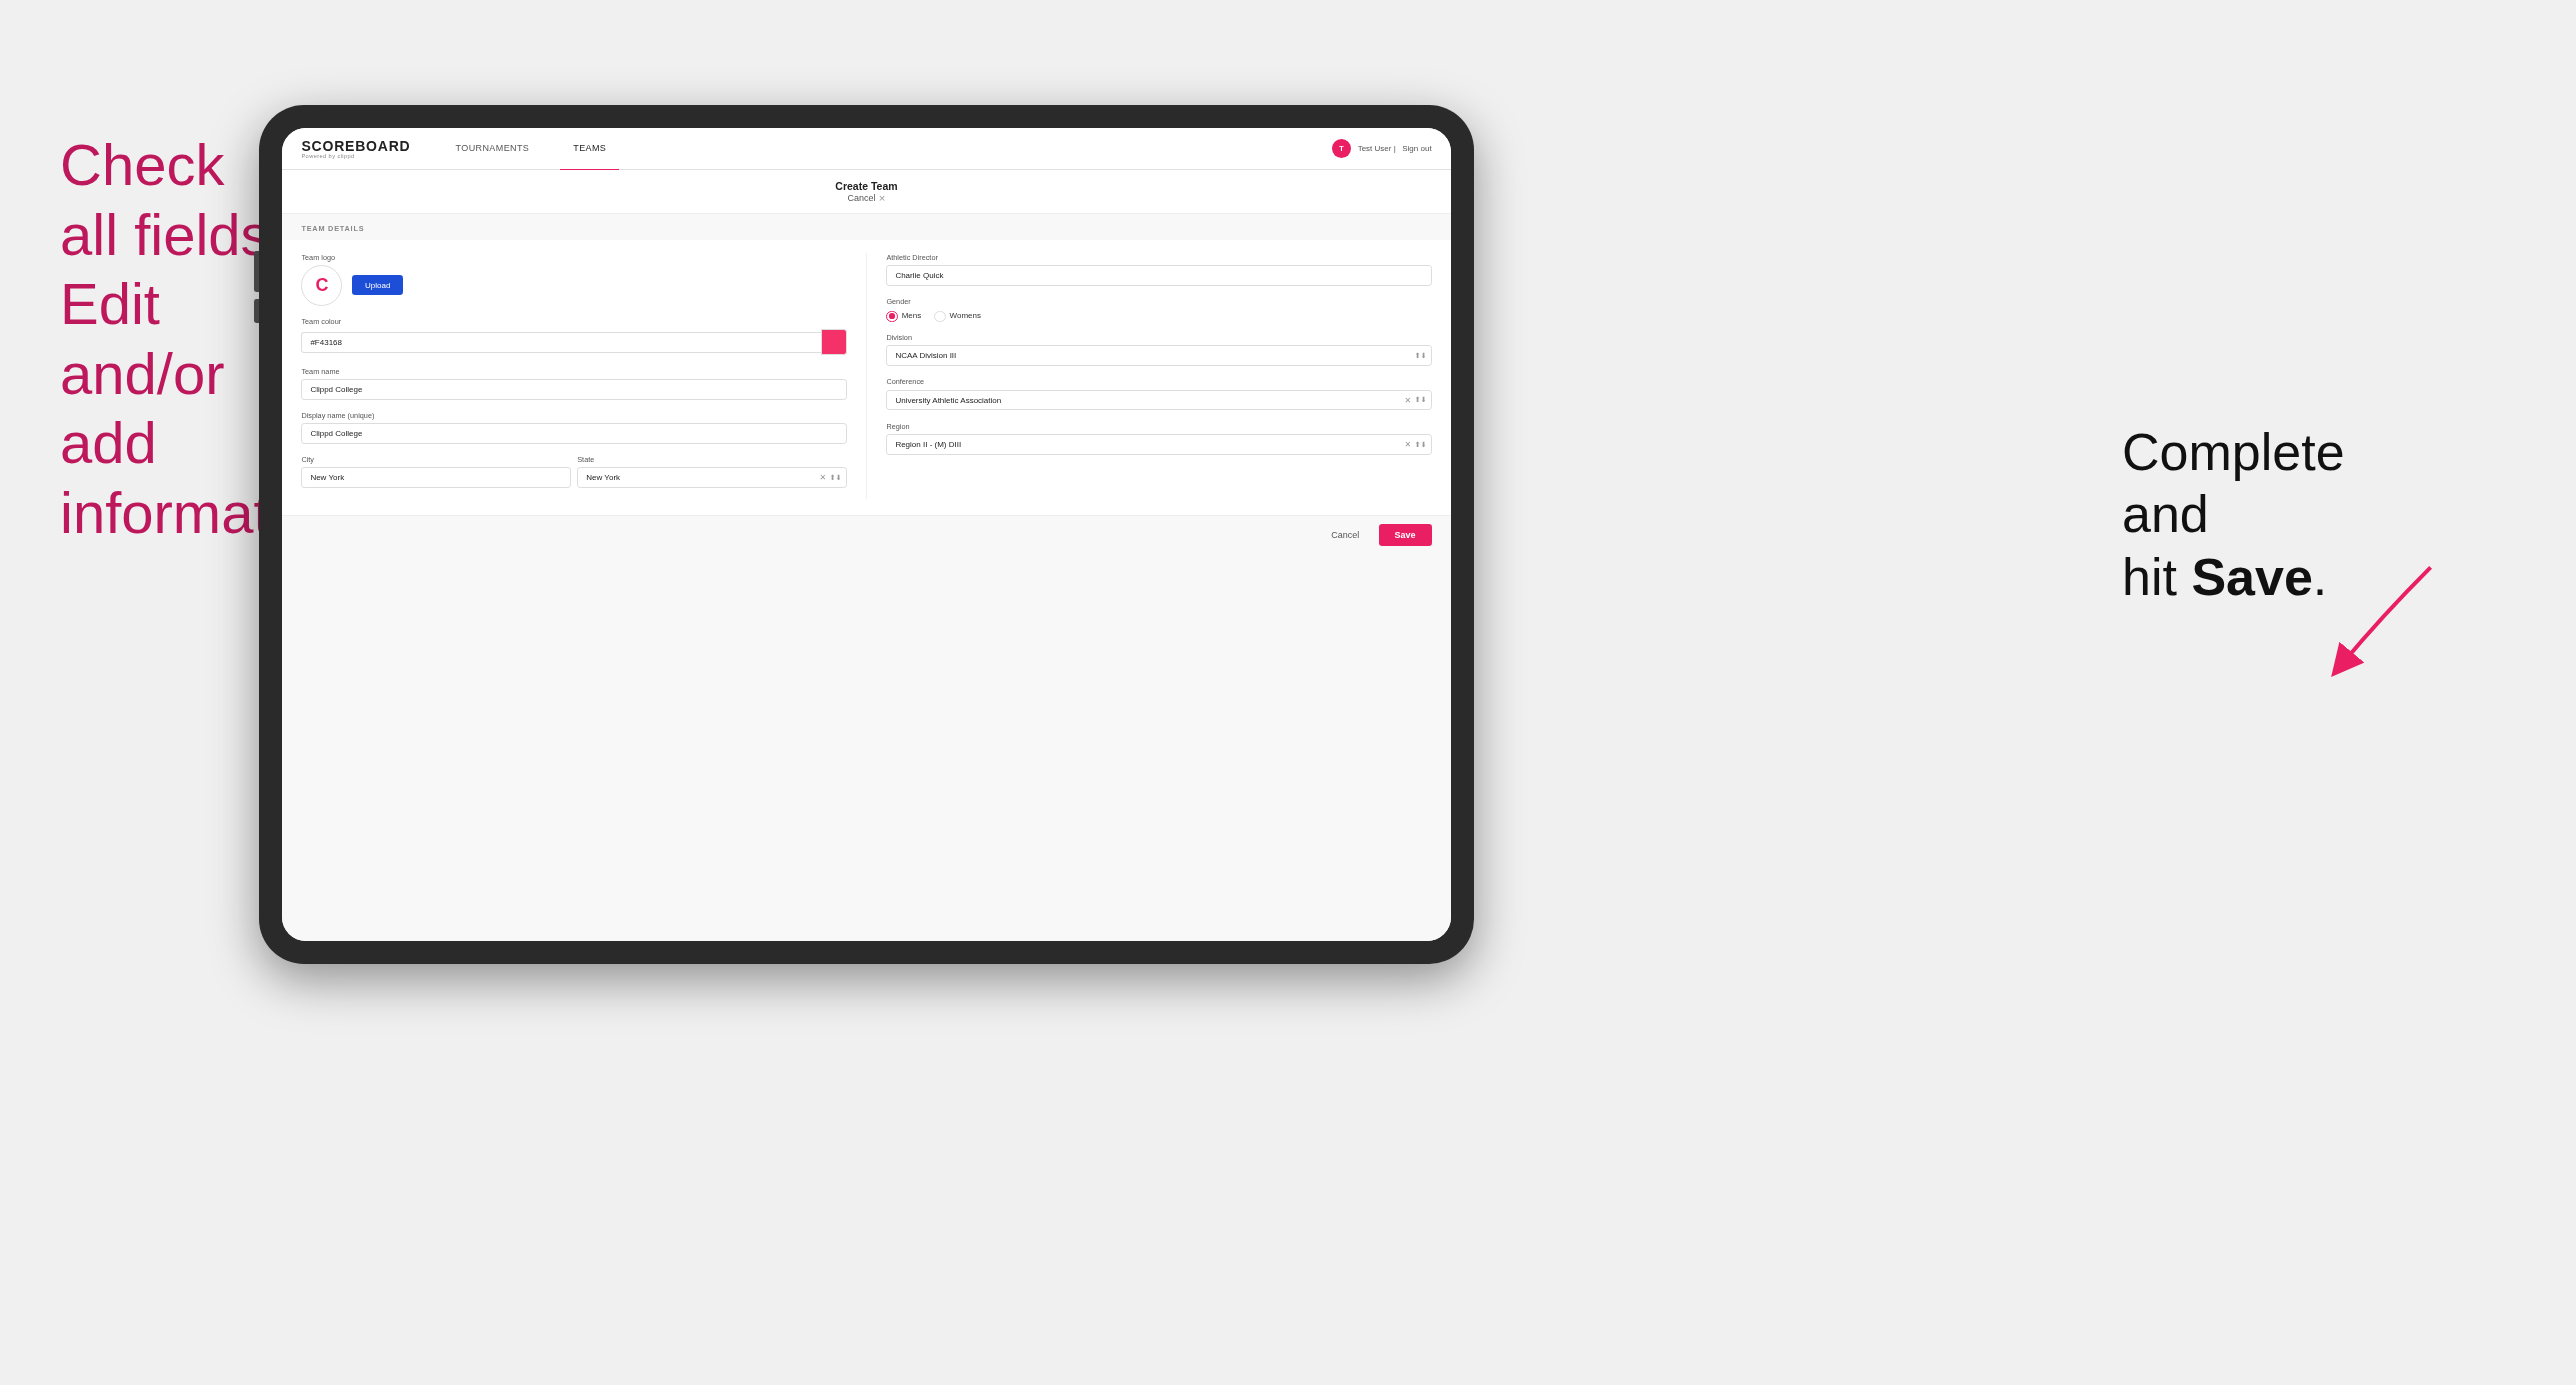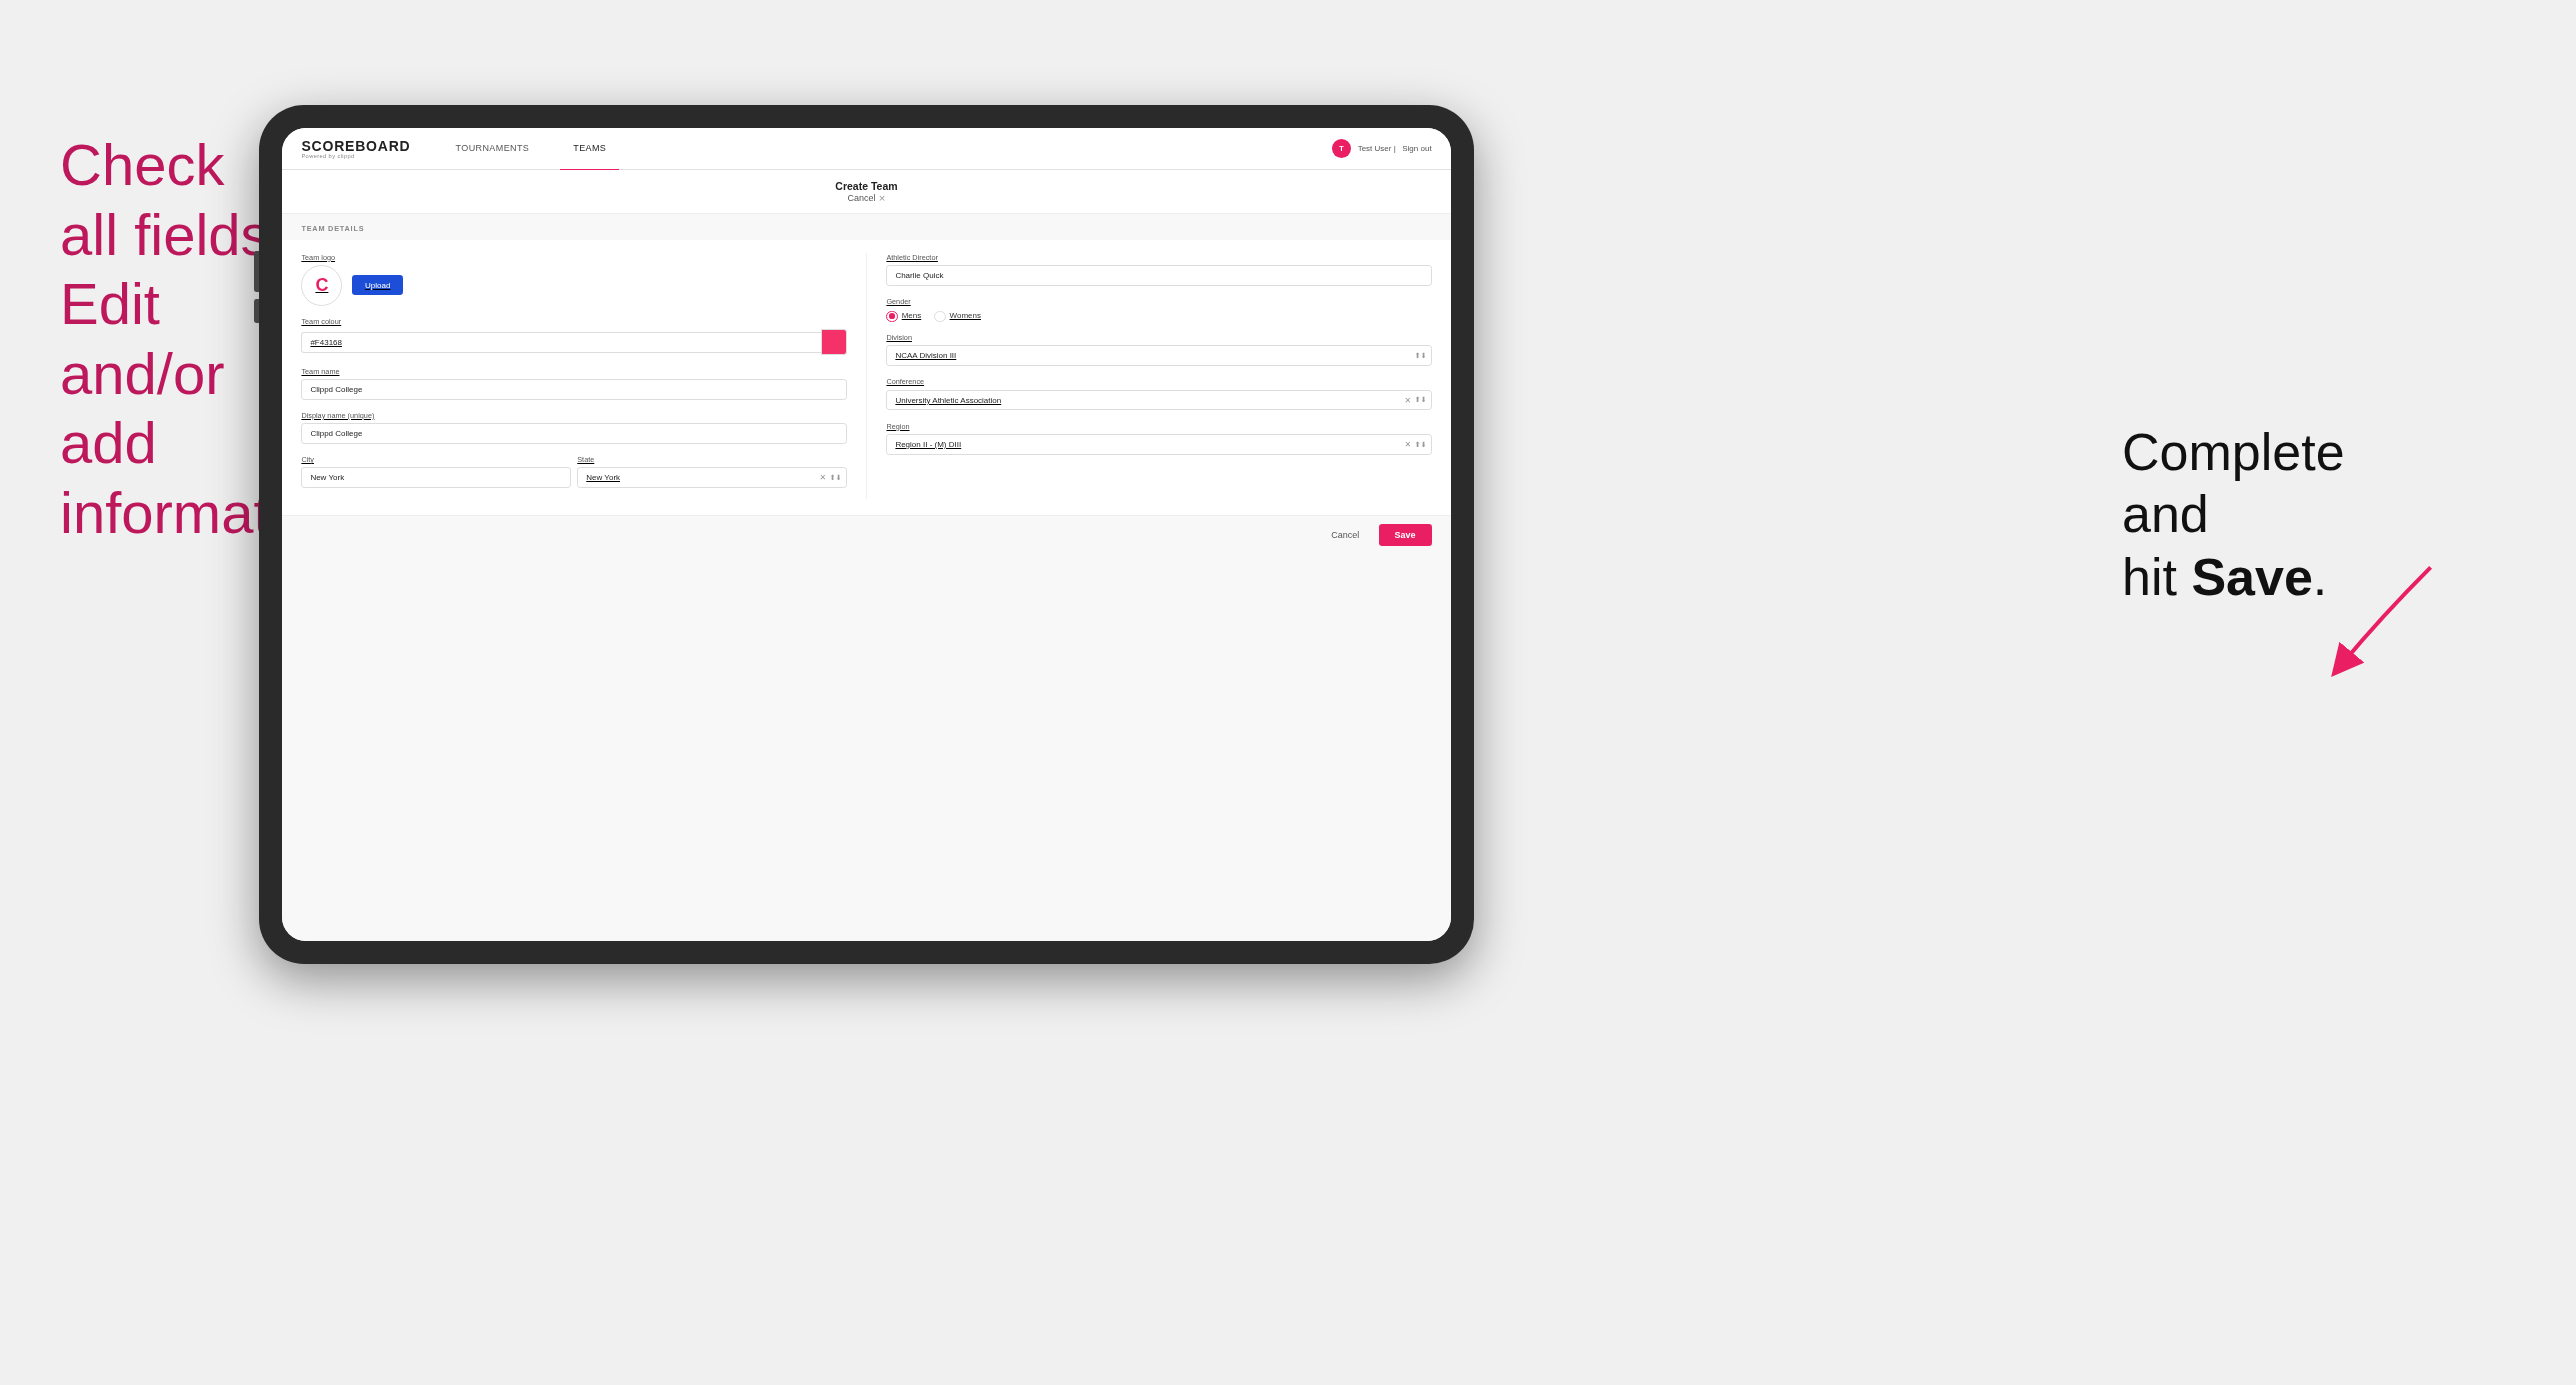--- a/index.html
+++ b/index.html
@@ -167,21 +167,20 @@
       padding: 9.7px 19.4px 6.5px;
       background: #f8f8f8;
     }
 
     
     .form-body {
       display: flex;
       gap: 0;
       background: #fff;
       padding: 13px 19.4px 16px;
-      text-decoration: underline;
     }
     .form-col-left {
       flex: 1;
       padding-right: 19.4px;
       border-right: 0.8px solid #f0f0f0;
     }
     .form-col-right {
       flex: 1;
       padding-left: 19.4px;
     }

